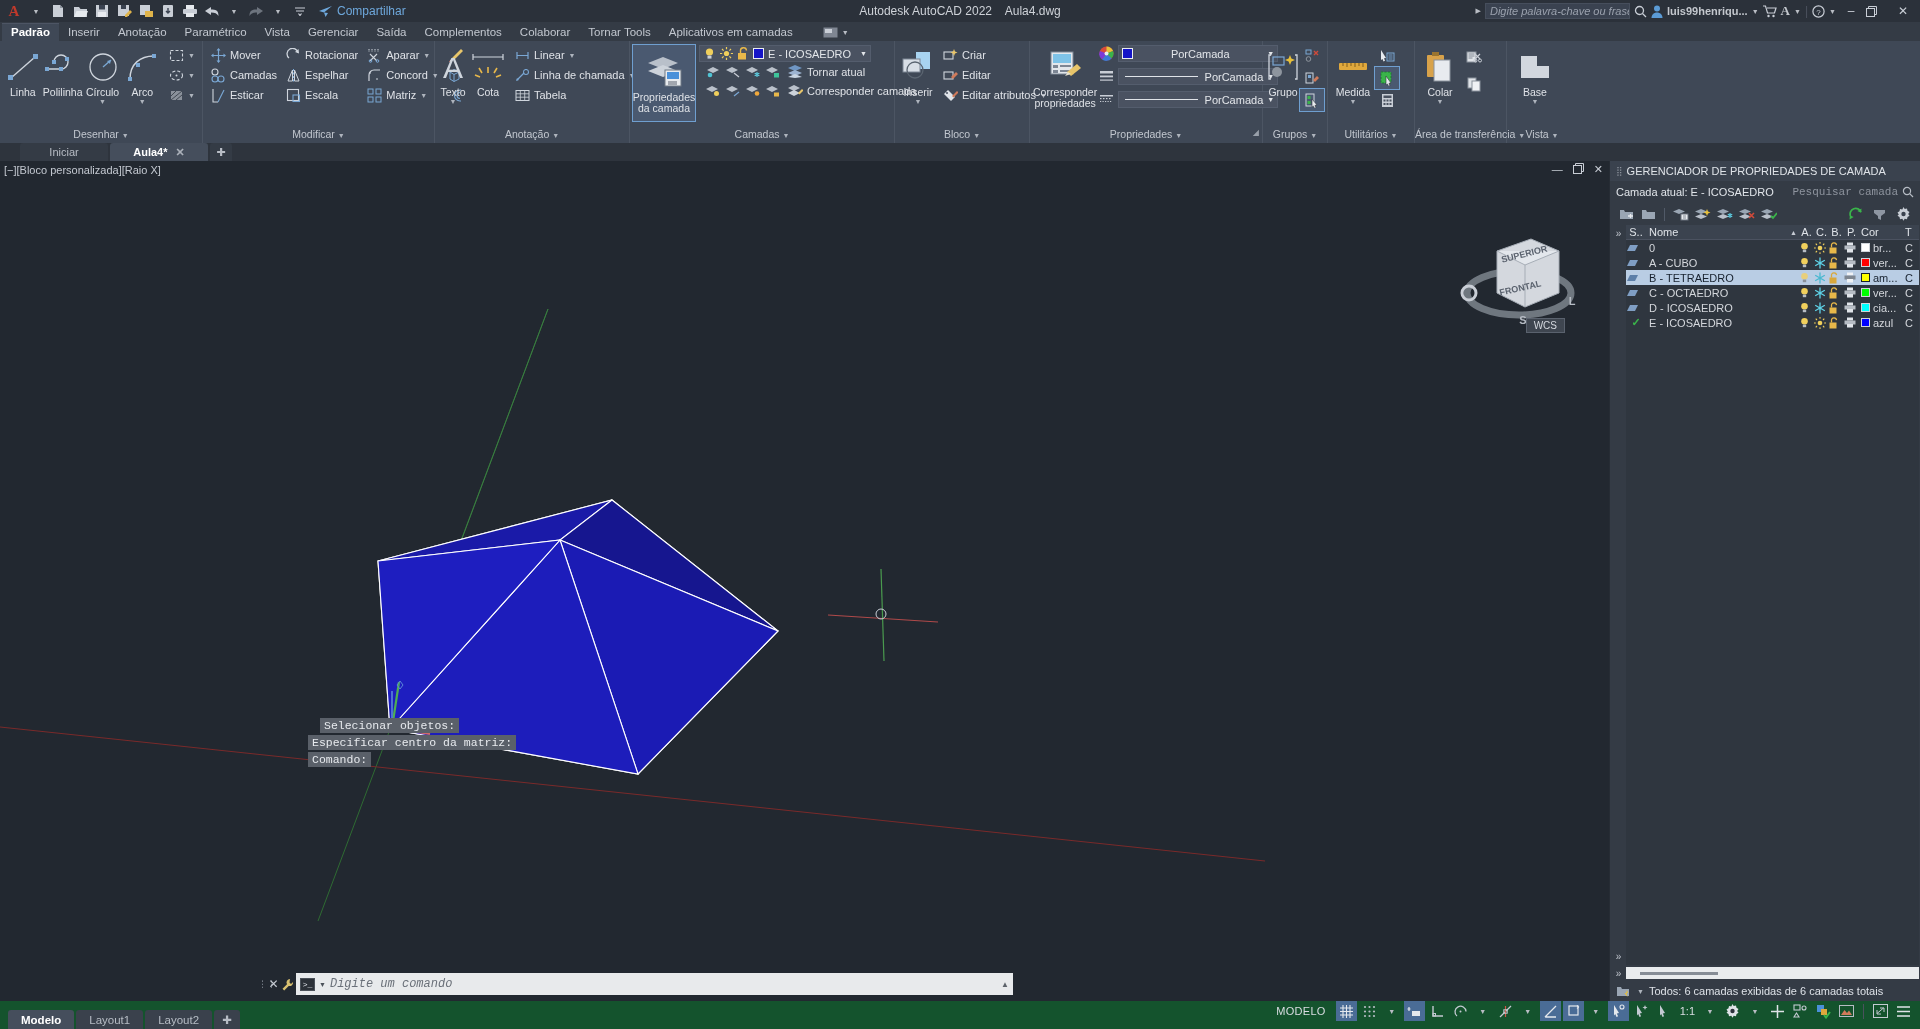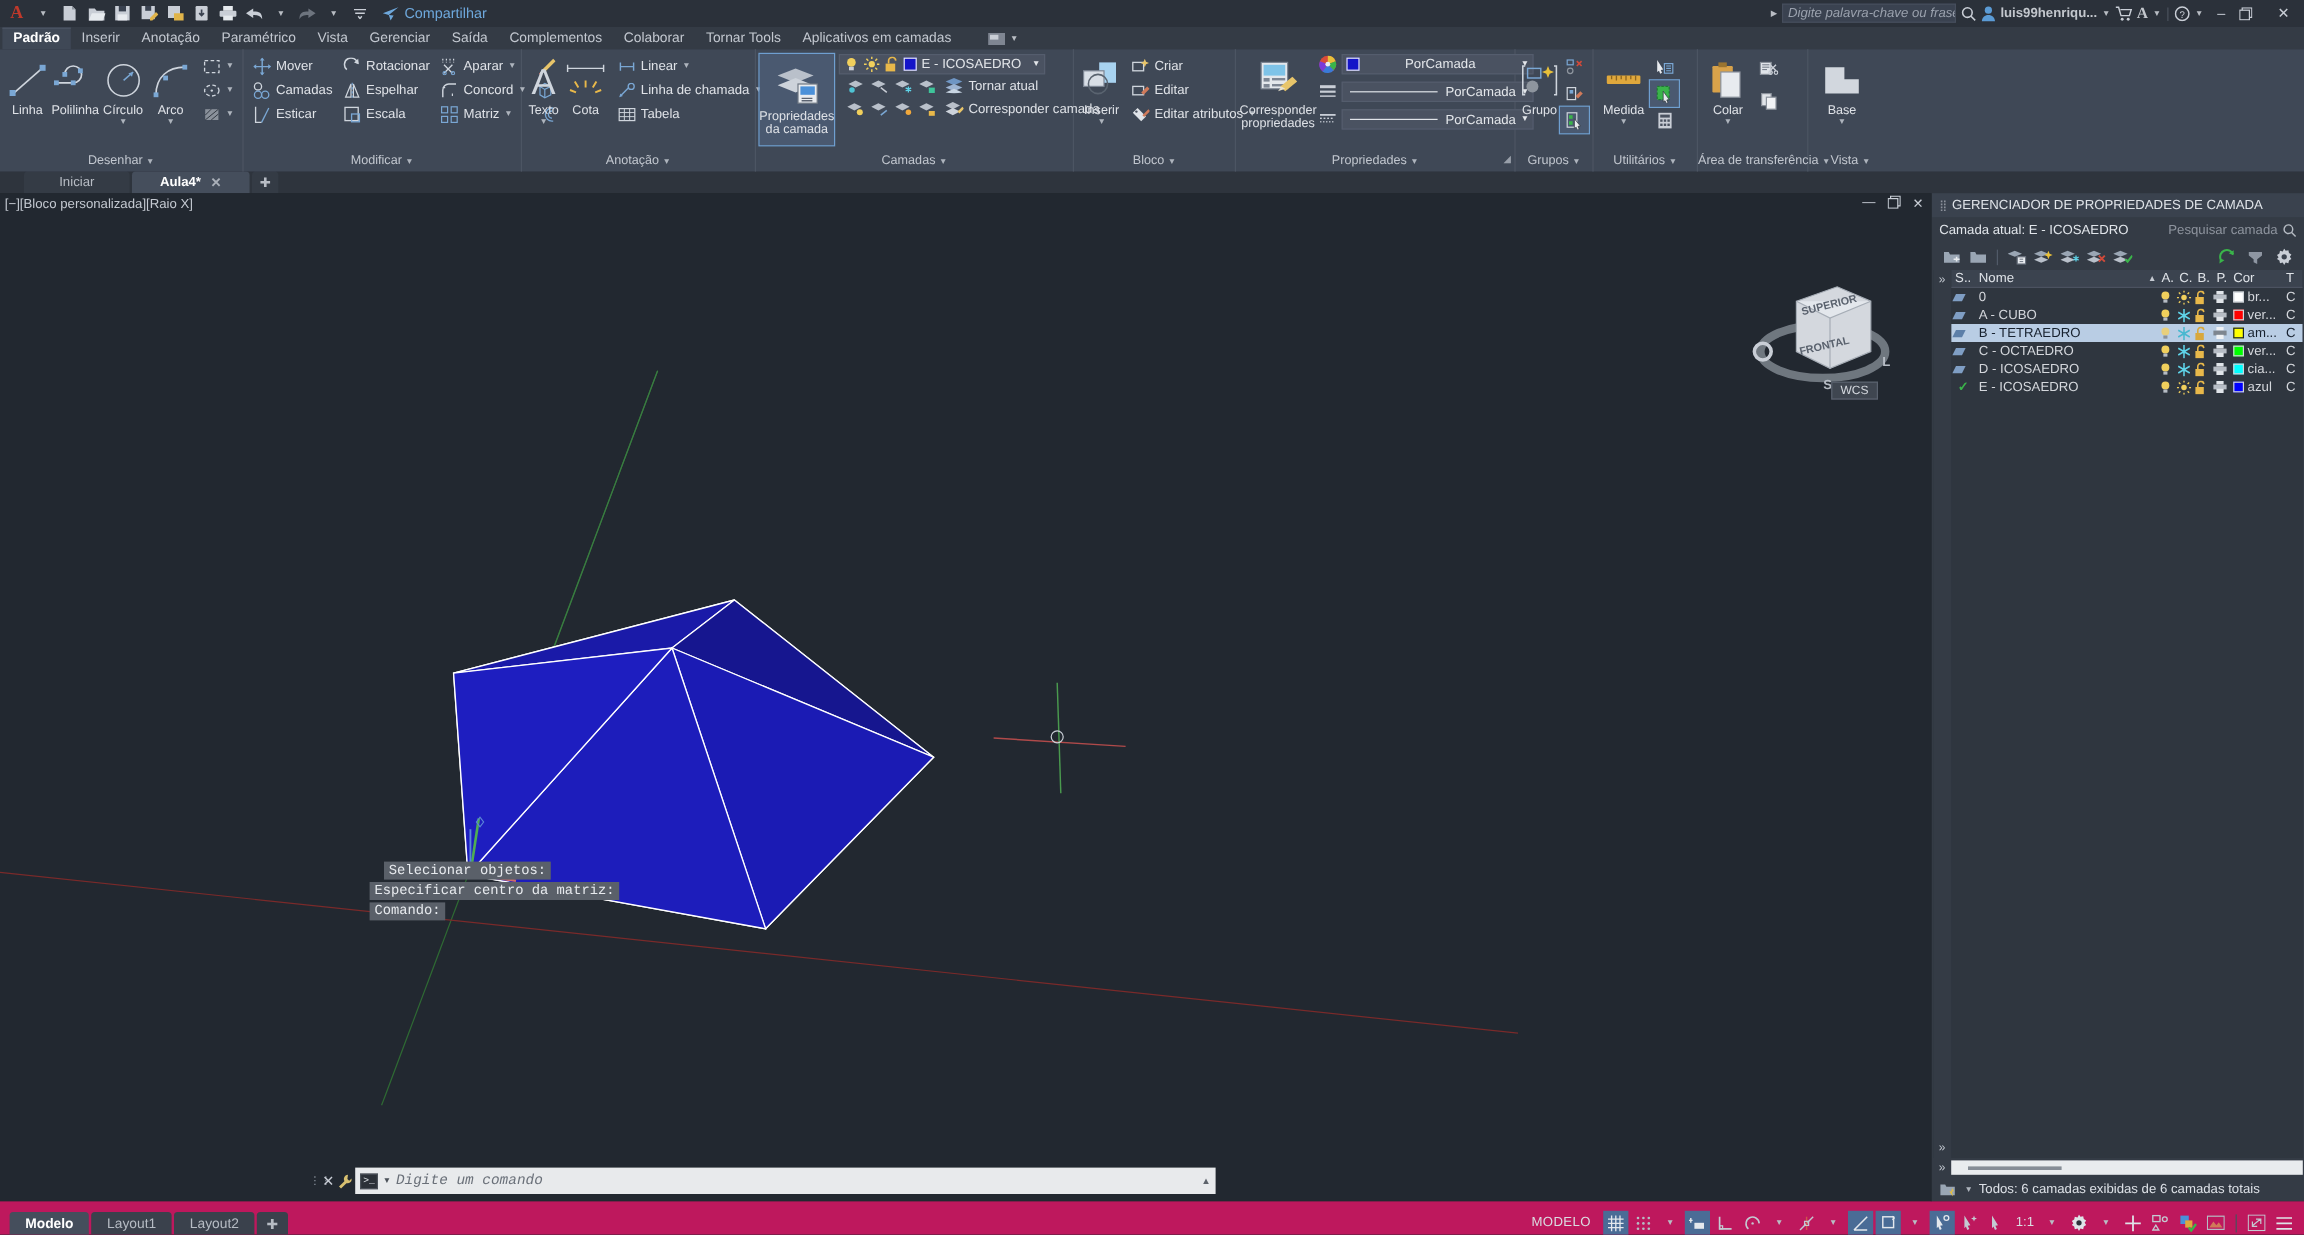--- a/index.html
+++ b/index.html
@@ -92,21 +92,21 @@
   
   .palette { width:311px; background:#343b45; display:flex; flex-direction:column;
     border-left:1px solid #262c34; }
   .pal-title { height:20px; display:flex; align-items:center; gap:6px; padding:0 6px;
     font-size:11px; color:#dfe3e8; background:#3a4插; }
   .pal-title { background:#3a424e; }
   .grip { font-size:9px; color:#8b919b; letter-spacing:-2px; }
   .pal-sub { height:22px; display:flex; align-items:center; padding:0 6px; font-size:11px;
     color:#e1e5ea; }
   .pal-search { margin-left:auto; display:flex; align-items:center; gap:4px; }
-  .pal-search span { font-size:11px; color:#8e949e; font-style:normal; }
+  .pal-search span { font-size:11px; color:#8e949e; font-style:normal;font-family:Liberation Mono, monospace; }
   .pal-tools { height:22px; display:flex; align-items:center; gap:5px; padding:0 8px; }
   .pal-tools .t { width:17px; height:17px; display:flex; align-items:center; justify-content:center;}
   .pal-tools .sep { width:1px; height:13px; background:#515a68; margin:0 2px; }
   .pal-right { margin-left:auto; display:flex; gap:7px; }
   .lp-wrap { flex:1; display:flex; background:#2f363f; margin:0 1px; overflow:hidden; }
   .lp-left { width:15px; background:#343b45; display:flex; flex-direction:column;
     justify-content:space-between; align-items:center; padding:3px 0; }
   .chev { font-size:10px; color:#c0c6ce; }
   .lp-table { flex:1; display:flex; flex-direction:column; overflow:hidden; }
   .lrow { display:flex; align-items:center; height:15px; font-size:11px; }
@@ -126,21 +126,21 @@
   .sun { color:#f0c84a; font-size:11px; }
   .lock { color:#e2a83c; font-size:11px; }
   .prn { color:#c4cad2; font-size:10px; }
   .pal-bottom-h { height:16px; display:flex; align-items:center; padding:0 1px; }
   .hbar { flex:1; height:12px; background:#e9ecee; display:flex; align-items:center; }
   .hthumb { width:78px; height:3px; background:#868d96; margin-left:14px; }
   .pal-status { height:20px; display:flex; align-items:center; gap:5px; padding:0 6px;
     font-size:11px; color:#dde1e7; }
 
   
-  .bottom { flex:0 0 28px; background:#be185d; display:flex; align-items:flex-end; }
+  .bottom { flex:0 0 28px; background:#14532d; display:flex; align-items:flex-start; }
   .ltabs { display:flex; align-items:flex-end; height:28px; padding-left:8px; gap:2px; }
   .ltab { height:19px; padding:0 13px; font-size:11.5px; display:flex; align-items:center;
     color:#b6bcc4; background:#3a414c; border-radius:3px 3px 0 0; }
   .ltab.active { background:#454e5c; color:#fff; font-weight:bold; }
   .ltab.plus { padding:0 8px; }
   .sbar { margin-left:auto; display:flex; align-items:center; gap:2px; padding-right:6px;
     font-size:11px; color:#dadde2; }
   .sb { height:20px; min-width:20px; display:flex; align-items:center; justify-content:center;
     padding:0 3px; }
   .sb.on { background:#4a6c96; }
@@ -227,20 +227,24 @@
         <svg width="12" height="10" viewBox="0 0 12 10">
             <path d="M1 2h10M2 5h8M4.5 7.5l1.5 2 1.5-2" stroke="#c9ced6" stroke-width="1.2" fill="none"></path>
           </svg>
         </div>
       <div class="share">
         <svg width="15" height="13" viewBox="0 0 15 13">
             <path d="M14 1L1 6l5 1.5L14 1zM6 7.5L7.5 12 10 8 6 7.5z" fill="#6ea8dc"></path>
           </svg>
         <span>Compartilhar</span>
       </div>
+    </div>
+    <div class="title-center">
+      <span>Autodesk AutoCAD 2022</span>&nbsp;&nbsp;&nbsp;
+      <span>Aula4.dwg</span>
     </div>
     <div class="title-right">
       <span class="caret">▶</span>
       <div class="searchbox">Digite palavra-chave ou frase</div>
       <span>
         <svg width="13" height="13" viewBox="0 0 13 13">
             <circle cx="5.5" cy="5.5" r="4" stroke="#c9ced6" stroke-width="1.3" fill="none"></circle>
             <path d="M8.5 8.5L12 12" stroke="#c9ced6" stroke-width="1.3"></path>
           </svg>
         </span>

